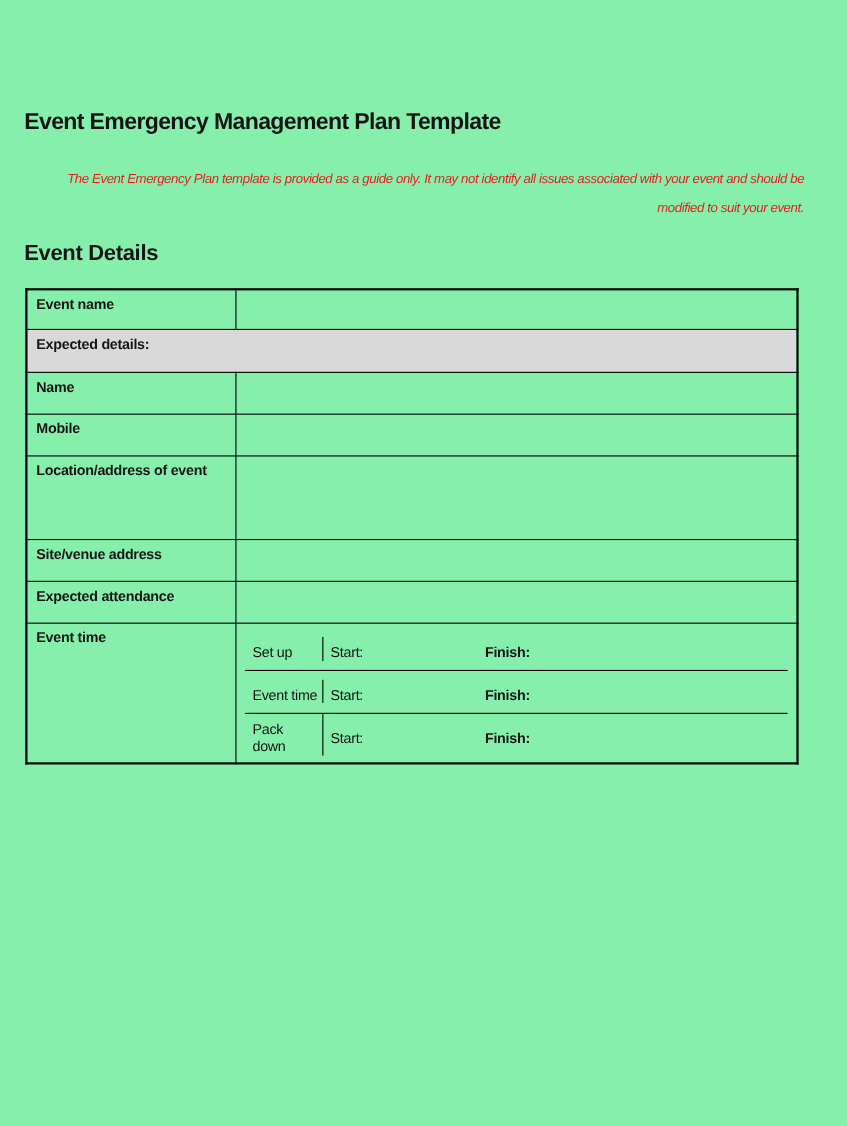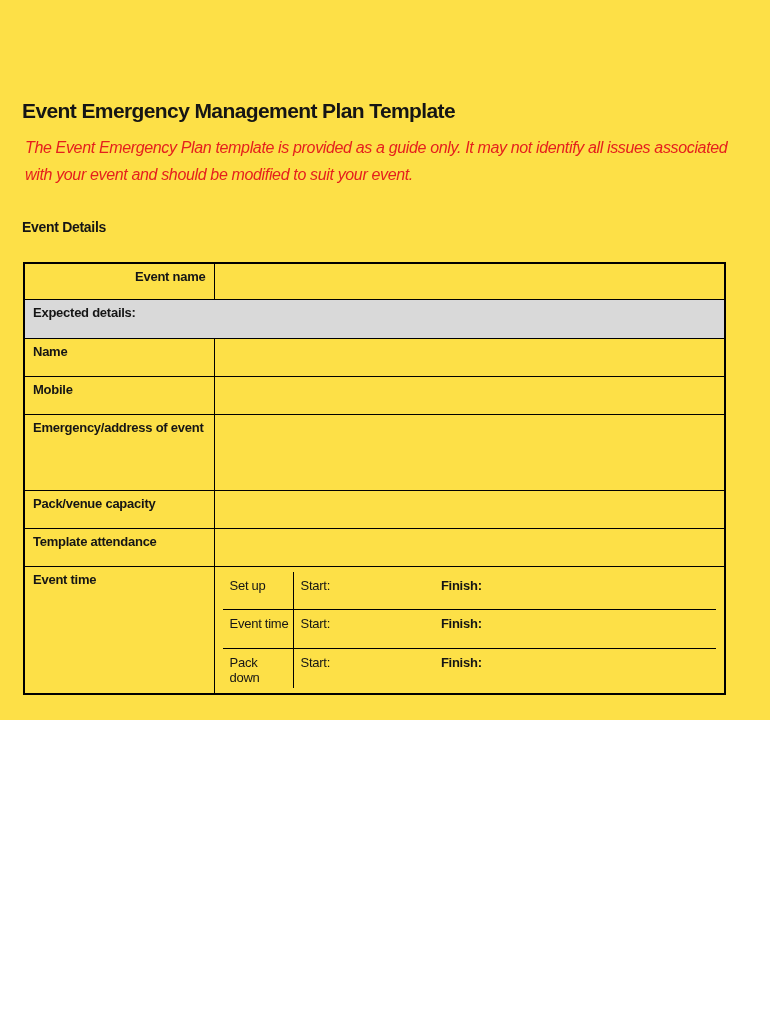--- a/index.html
+++ b/index.html
@@ -1,50 +1,51 @@
 <!DOCTYPE html>
 <html style="--color-disclaimer-text: #e5201d; --color-section-row-bg: #d9d9d9; --color-table-border: #000000;"><head>
 <meta charset="utf-8">
 <style>
   html, body { margin: 0; padding: 0; background: #ffffff; }
   .page {
     position: relative;
     width: 770px;
-    height: 720px;
-    background: #fde047;
+    height: 1024px;
+    background: #86efac;
     font-family: "Liberation Sans", sans-serif;
     color: #151515;
     overflow: hidden;
   }
   .doc-title {
     position: absolute;
     left: 22px;
     top: 99px;
     font-size: 21px;
     font-weight: bold;
     letter-spacing: -0.6px;
     color: #151515;
     white-space: nowrap;
   }
   .disclaimer {
     position: absolute;
     left: 25px;
-    top: 134px;
+    top: 149px;
     width: 706px;
-    font-size: 16px;
+    font-size: 12px;
     font-style: italic;
     letter-spacing: -0.35px;
     line-height: 27px;
     color: var(--color-disclaimer-text, #e5201d);
+    text-align: right;
   }
   .section-heading {
     position: absolute;
     left: 22px;
     top: 219px;
-    font-size: 14px;
+    font-size: 20px;
     font-weight: bold;
     letter-spacing: -0.3px;
     color: #151515;
     text-align: right;
   }
   table.details {
     position: absolute;
     left: 23px;
     top: 262px;
     width: 701px;
@@ -60,32 +61,33 @@
     letter-spacing: -0.25px;
     line-height: 1.2;
     overflow: hidden;
   }
   td.label-cell { font-weight: bold; }
   td.section-cell {
     background: var(--color-section-row-bg, #d9d9d9);
     font-weight: bold;
   }
   td.subtable-cell { padding: 0; }
-  tr.h36 { height: 36px; text-align: right; }
+  tr.h36 { height: 36px; }
   tr.h37 { height: 37px; }
   tr.h38 { height: 38px; }
   tr.h39 { height: 39px; }
   tr.h76 { height: 76px; }
   tr.h111 { height: 111px; }
   tr.h116 { height: 116px; margin-left: 12px; }
   .subrow {
     display: flex;
     box-sizing: border-box;
     height: 39px;
     border-bottom: 1px solid var(--color-table-border, #000000);
+    align-items: center;
   }
   .subrow:first-child { height: 38px; }
   .subrow:last-child { border-bottom: none; }
   .sub-label {
     box-sizing: border-box;
     width: 71px;
     flex: 0 0 71px;
     border-right: 1px solid var(--color-table-border, #000000);
     padding: 6px 3px 0 7px;
     font-size: 13px;
@@ -143,31 +145,31 @@
     </tr>
 
 
     <tr class="h38">
       <td class="label-cell">Mobile</td>
       <td class="value-cell"></td>
     </tr>
 
 
     <tr class="h76">
-      <td class="label-cell">Emergency/address of event</td>
-      <td class="value-cell"></td>
-    </tr>
-
-    <tr class="h38">
-      <td class="label-cell">Pack/venue capacity</td>
-      <td class="value-cell"></td>
-    </tr>
-
-    <tr class="h38">
-      <td class="label-cell">Template attendance</td>
+      <td class="label-cell">Location/address of event</td>
+      <td class="value-cell"></td>
+    </tr>
+
+    <tr class="h38">
+      <td class="label-cell">Site/venue address</td>
+      <td class="value-cell"></td>
+    </tr>
+
+    <tr class="h38">
+      <td class="label-cell">Expected attendance</td>
       <td class="value-cell"></td>
     </tr>
 
     <tr class="h116">
       <td class="label-cell">Event time</td>
       <td class="subtable-cell">
 
         <div class="subrow">
           <div class="sub-label">Set up</div>
           <div class="sub-content">

